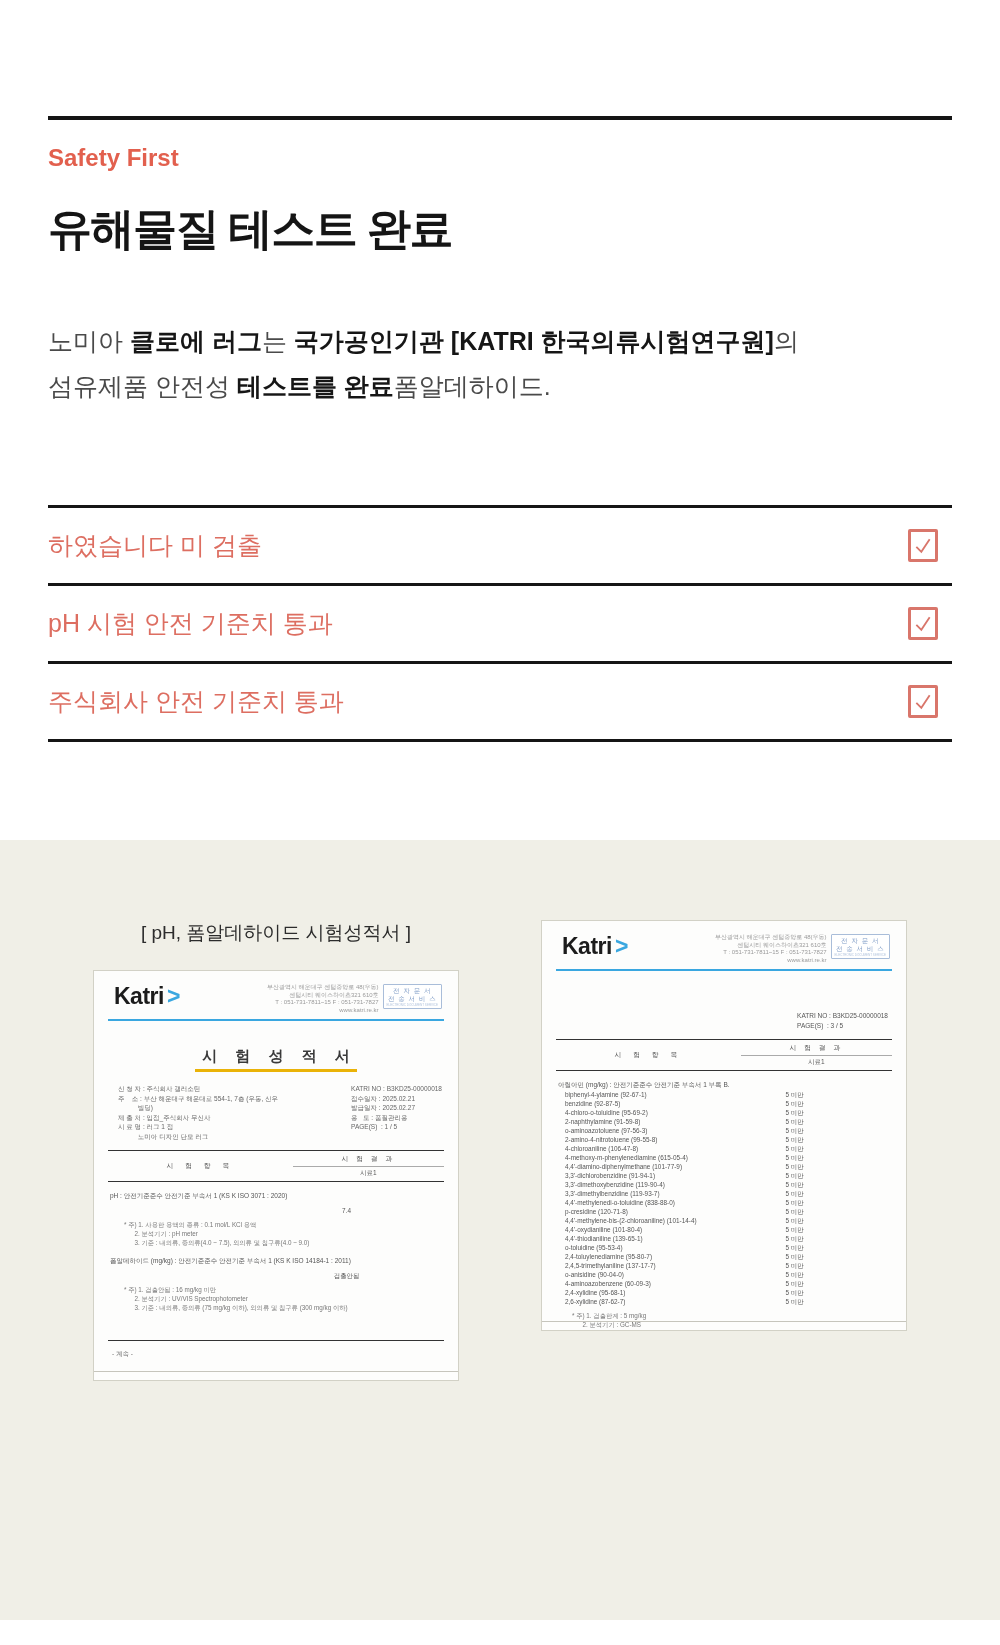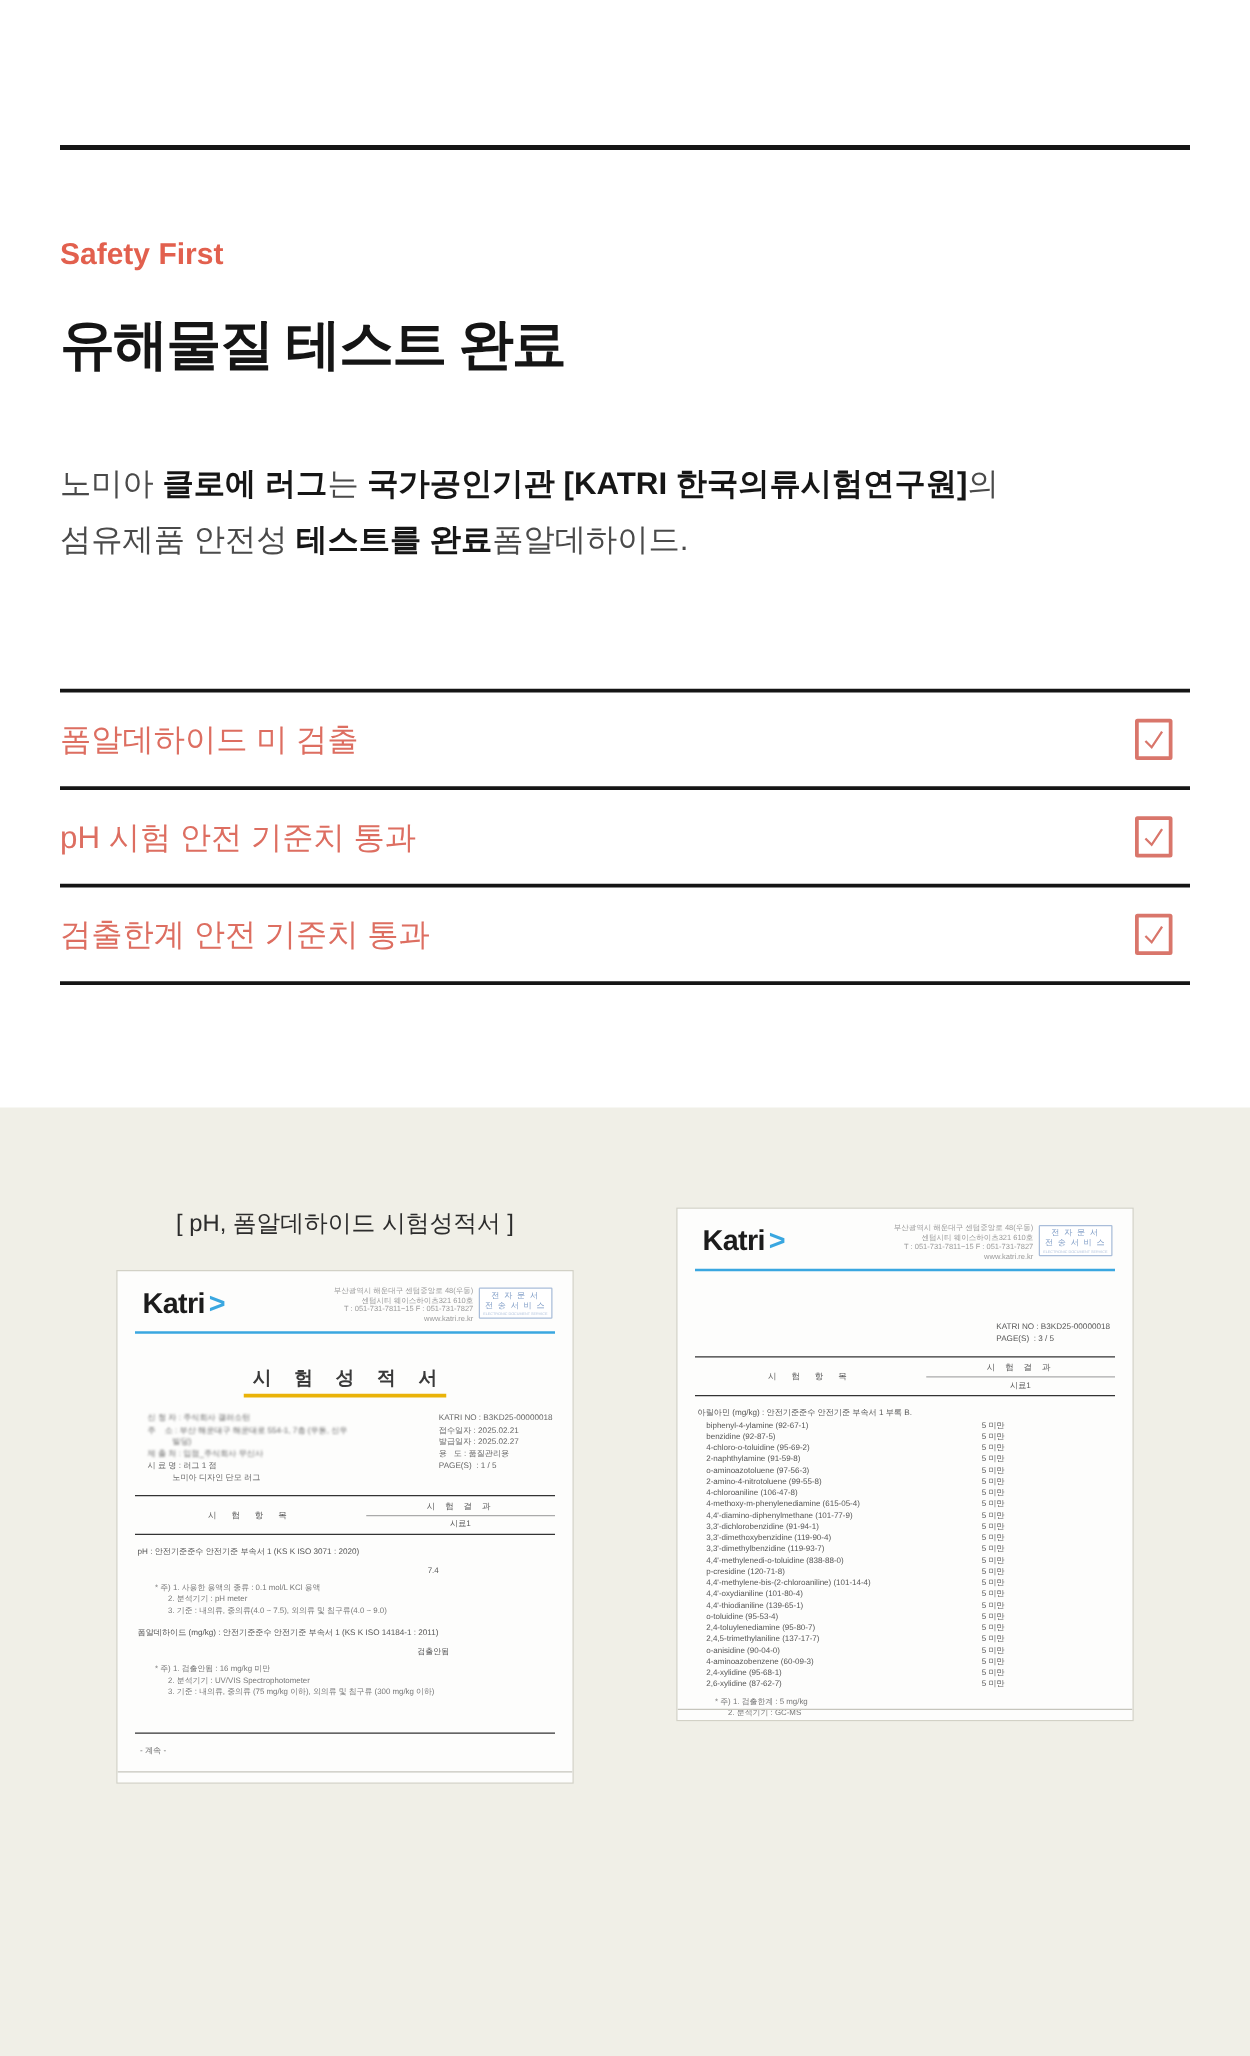--- a/index.html
+++ b/index.html
@@ -6,21 +6,21 @@
   body{
     width:1000px;height:1645px;overflow:hidden;background:#ffffff;
     font-family:"Liberation Sans", sans-serif;
     -webkit-font-smoothing:antialiased;
   }
   :root{
     --accent:#e2604e; --accent-soft:#dd6e61; --box:#d9766b;
     --ink:#151515; --katri-blue:#3aa7e0; --beige:#f0efe7;
   }
   .top-rule{margin:116px 48px 0;border-top:4px solid var(--ink);}
-  .eyebrow{margin:70px 48px 0;font-size:24px;font-weight:700;color:var(--accent);}
+  .eyebrow{margin:24px 48px 0;font-size:24px;font-weight:700;color:var(--accent);}
   .page-title{margin:28px 48px 0;font-size:44px;font-weight:700;color:var(--ink);letter-spacing:-1.5px;}
   .intro{margin:60px 48px 0;font-size:25px;line-height:45px;color:#4a4a4a;}
   .intro .b{font-weight:700;color:#161616;}
   .checklist{margin:96px 48px 0;border-bottom:3px solid var(--ink);}
   .check-row{display:flex;align-items:center;height:75px;border-top:3px solid var(--ink);}
   .check-label{flex:1;font-size:25px;font-weight:500;color:var(--accent-soft);}
   .check-box{width:30px;height:33px;border:3px solid var(--box);border-radius:2px;margin-right:14px;
     display:flex;align-items:center;justify-content:center;box-sizing:border-box;}
   .check-box svg{display:block;}
   .beige{margin-top:98px;height:780px;background:var(--beige);box-sizing:border-box;padding:68px 93px 0;}
@@ -74,37 +74,37 @@
 
 <div class="top-rule"></div>
 <div class="eyebrow">Safety First</div>
 <h1 class="page-title">유해물질 테스트 완료</h1>
 <div class="intro">
     <div><span class="r">노미아 </span><span class="b">클로에 러그</span><span class="r">는 </span><span class="b">국가공인기관 [KATRI 한국의류시험연구원]</span><span class="r">의</span></div>
     <div><span class="r">섬유제품 안전성 </span><span class="b">테스트를 완료</span><span class="r">폼알데하이드.</span></div>
   </div>
 <div class="checklist">
     <div class="check-row">
-      <span class="check-label">폼알데하이드 미 검출</span>
+      <span class="check-label">하였습니다 미 검출</span>
       <span class="check-box">
         <svg width="20" height="20" viewBox="0 0 24 24">
           <polyline points="4,13 10,19 20,4" fill="none" stroke="#d9766b" stroke-width="2.2"></polyline>
         </svg>
       </span>
     </div>
     <div class="check-row">
       <span class="check-label">pH 시험 안전 기준치 통과</span>
       <span class="check-box">
         <svg width="20" height="20" viewBox="0 0 24 24">
           <polyline points="4,13 10,19 20,4" fill="none" stroke="#d9766b" stroke-width="2.2"></polyline>
         </svg>
       </span>
     </div>
     <div class="check-row">
-      <span class="check-label">검출한계 안전 기준치 통과</span>
+      <span class="check-label">주식회사 안전 기준치 통과</span>
       <span class="check-box">
         <svg width="20" height="20" viewBox="0 0 24 24">
           <polyline points="4,13 10,19 20,4" fill="none" stroke="#d9766b" stroke-width="2.2"></polyline>
         </svg>
       </span>
     </div>
   </div>
 
 <div class="beige">
   <div class="reports">

